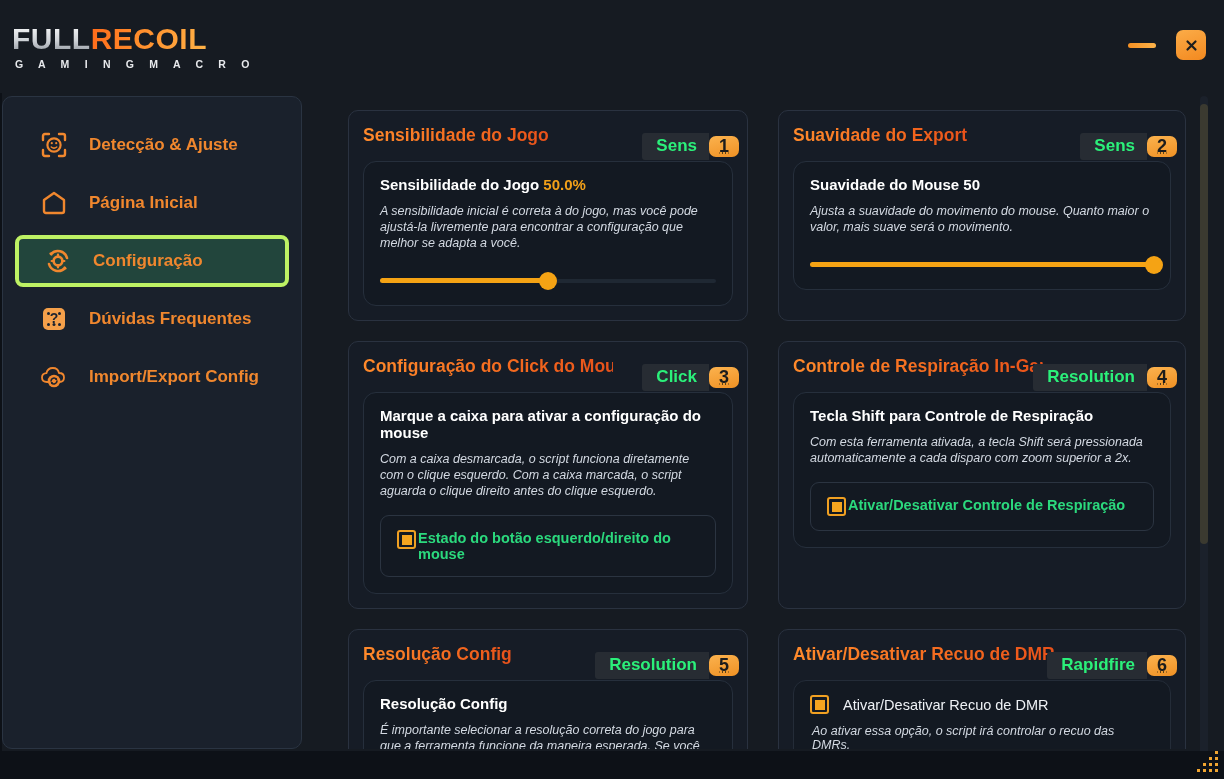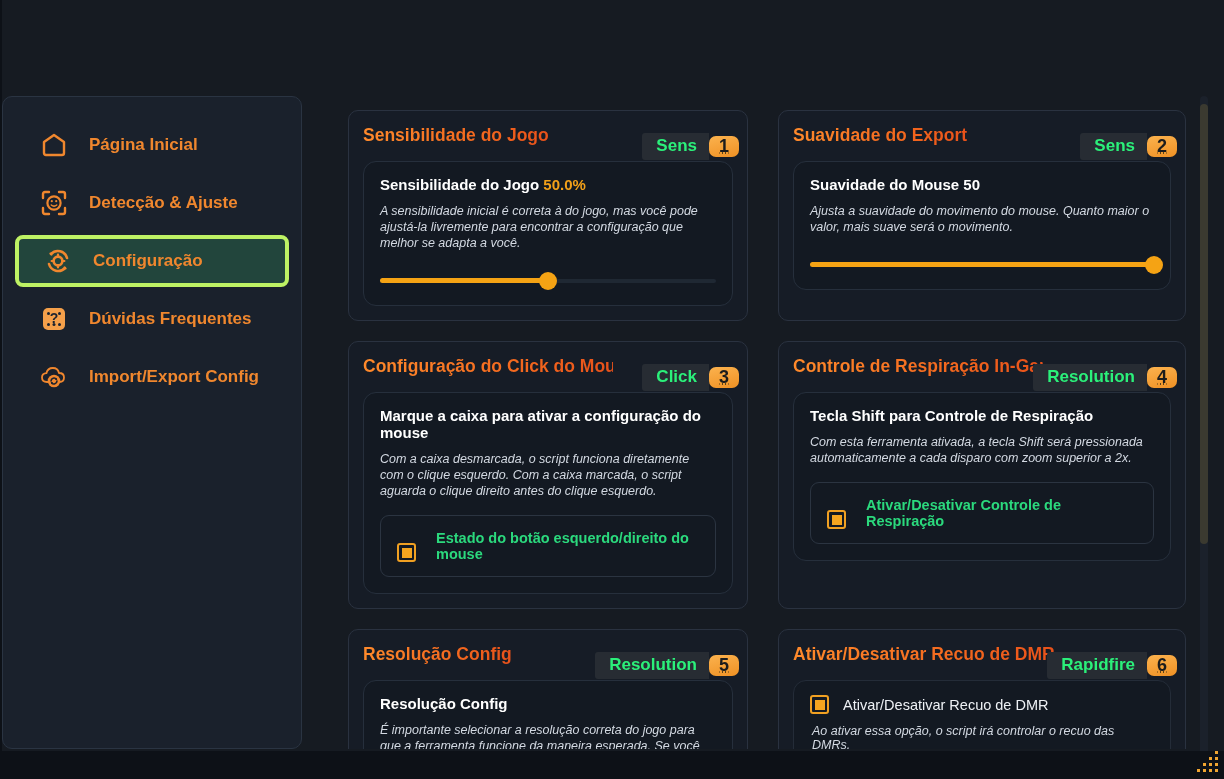--- a/index.html
+++ b/index.html
@@ -193,21 +193,21 @@
     transform: translateX(-9px);
     cursor: pointer;
   }
 
   
   .check-box-row {
     margin-top: 16px;
     border: 1px solid #2b3441;
     border-radius: 9px;
     padding: 14px 16px;
-    display: flex; align-items: flex-end; gap: 20px;
+    display: flex; align-items: flex-start; gap: 2px;
     cursor: pointer;
   }
   .cb {
     width: 19px; height: 19px; flex: 0 0 19px;
     border: 2px solid #f0a022;
     border-radius: 3px;
     display: flex; align-items: center; justify-content: center;
   }
   .cb i {
     display: block; width: 10px; height: 10px;
@@ -263,46 +263,62 @@
     background: #0d1117;
   }
 </style>
 </head>
 <body>
 
 <div id="app">
 
   <div class="leftstrip"></div>
 
+  <div class="titlebar">
+    <div class="logo-wrap">
+      <div class="logo-main">
+        <span class="logo-full">FULL</span><span class="logo-recoil">RECOIL</span>
+      </div>
+      <div class="logo-sub">G A M I N G   M A C R O</div>
+    </div>
+    <div class="win-controls">
+      <div class="btn-min"></div>
+      <div class="btn-close">
+        <svg width="15" height="15" viewBox="0 0 15 15">
+          <path d="M3.5 3.5 L11.5 11.5 M11.5 3.5 L3.5 11.5" stroke="#1e1e1e" stroke-width="2.2" stroke-linecap="round"></path>
+        </svg>
+      </div>
+    </div>
+  </div>
 
   <div class="sidebar">
-
-    <div class="nav-item">
-      <span class="nav-icon">
-        <svg width="30" height="30" viewBox="0 0 30 30">
-          <path d="M15 5 L25 12 L25 23 Q25 25 23 25 L7 25 Q5 25 5 23 L5 12 Z" fill="none" stroke="#f0872e" stroke-width="2.4" stroke-linejoin="round"></path>
-        </svg>
-      </span>
-      <span class="nav-label">Página Inicial</span>
-    </div>
 
     <div class="nav-item">
       <span class="nav-icon">
         <svg width="30" height="30" viewBox="0 0 30 30">
           <path d="M4 10 L4 6 Q4 4 6 4 L10 4" fill="none" stroke="#f0872e" stroke-width="2.4" stroke-linecap="round"></path>
           <path d="M20 4 L24 4 Q26 4 26 6 L26 10" fill="none" stroke="#f0872e" stroke-width="2.4" stroke-linecap="round"></path>
           <path d="M26 20 L26 24 Q26 26 24 26 L20 26" fill="none" stroke="#f0872e" stroke-width="2.4" stroke-linecap="round"></path>
           <path d="M10 26 L6 26 Q4 26 4 24 L4 20" fill="none" stroke="#f0872e" stroke-width="2.4" stroke-linecap="round"></path>
           <circle cx="15" cy="15" r="6.6" fill="none" stroke="#f0872e" stroke-width="2.2"></circle>
           <circle cx="12.8" cy="13.2" r="1.1" fill="#f0872e"></circle>
           <circle cx="17.2" cy="13.2" r="1.1" fill="#f0872e"></circle>
           <path d="M12.3 17 Q15 19.2 17.7 17" fill="none" stroke="#f0872e" stroke-width="1.6" stroke-linecap="round"></path>
         </svg>
       </span>
       <span class="nav-label">Detecção &amp; Ajuste</span>
+    </div>
+
+    <div class="nav-item">
+      <span class="nav-icon">
+        <svg width="30" height="30" viewBox="0 0 30 30">
+          <path d="M15 5 L25 12 L25 23 Q25 25 23 25 L7 25 Q5 25 5 23 L5 12 Z" fill="none" stroke="#f0872e" stroke-width="2.4" stroke-linejoin="round"></path>
+        </svg>
+      </span>
+      <span class="nav-label">Página Inicial</span>
     </div>
 
     <div class="nav-item active">
       <span class="nav-icon">
         <svg width="32" height="32" viewBox="0 0 32 32">
           <path d="M7 19 A9.5 9.5 0 0 0 23 23" fill="none" stroke="#f0872e" stroke-width="2.6" stroke-linecap="round"></path>
           <path d="M25 13 A9.5 9.5 0 0 0 9 9" fill="none" stroke="#f0872e" stroke-width="2.6" stroke-linecap="round"></path>
           <path d="M22 21 L25 24 L21 25 Z" fill="#f0872e"></path>
           <path d="M10 11 L7 8 L11 7 Z" fill="#f0872e"></path>
           <circle cx="16" cy="16" r="4.4" fill="none" stroke="#f0872e" stroke-width="2.6"></circle>

